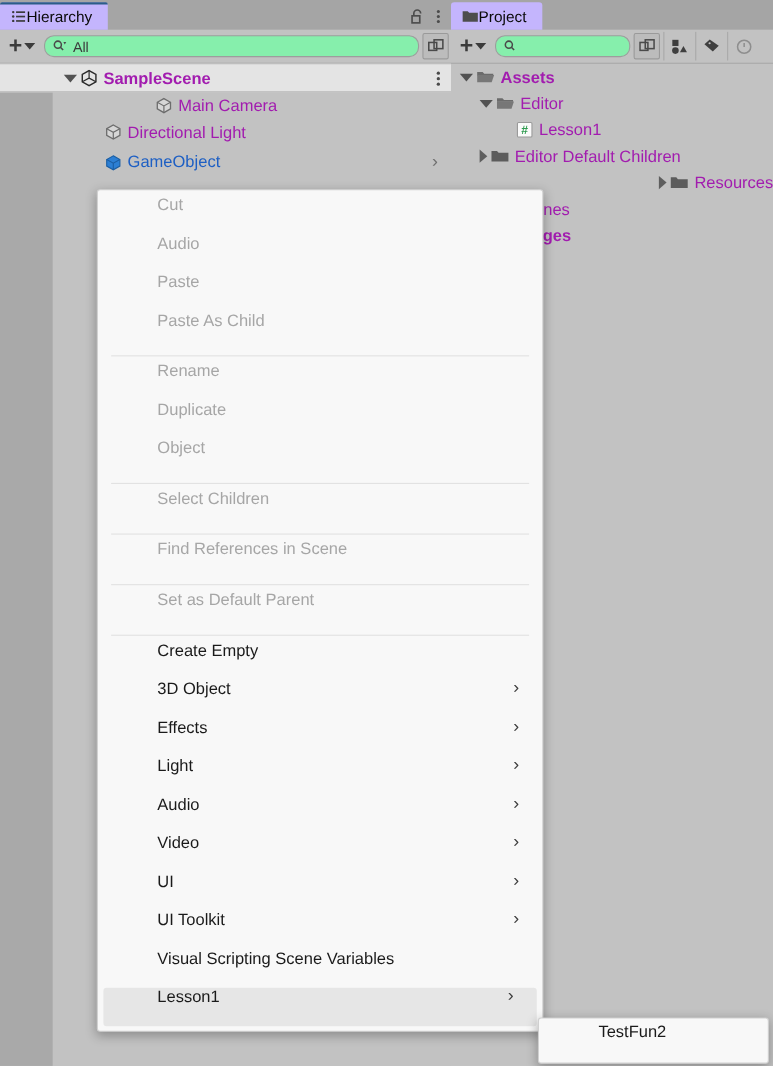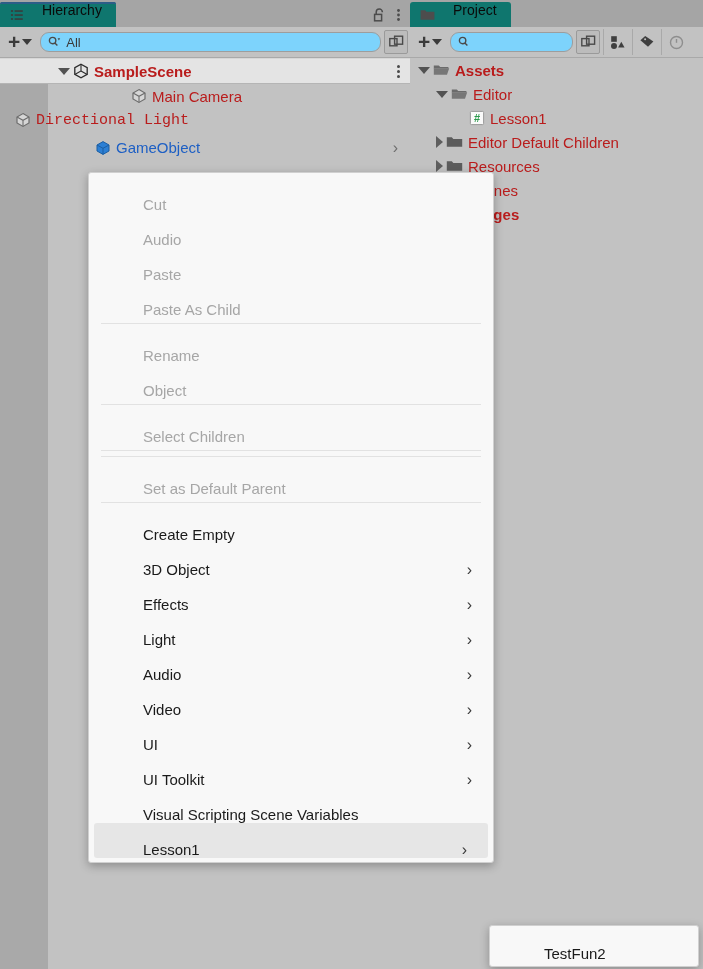--- a/index.html
+++ b/index.html
@@ -39,23 +39,24 @@
   .tabbar {
     position: relative;
     height: 27px;
     background: #a5a5a5;
     display: flex;
     align-items: flex-end;
   }
   .tab {
     height: 25px;
     display: flex;
-    gap: 18px;
+    align-items: center;
+    gap: 0;
     padding: 0 14px 0 10px;
-    background: #0f766e;
+    background: #c4b5fd;
     border-radius: 3px 3px 0 0;
     font-size: 14px;
     color: #0a0a0a;
     position: relative;
   }
   .tab.active::before {
     content: "";
     position: absolute;
     left: 0; right: 0; top: 0;
     height: 2px;
@@ -98,21 +99,21 @@
   }
   .caret-down {
     width: 0; height: 0;
     border-left: 5px solid transparent;
     border-right: 5px solid transparent;
     border-top: 6px solid #3b3b3b;
   }
   .searchfield {
     flex: 1;
     height: 18px;
-    background: #7dd3fc;
+    background: #86efac;
     border: 1px solid #9d9d9d;
     border-radius: 9px;
     display: flex;
     align-items: center;
     padding: 0 6px 0 7px;
     gap: 5px;
     min-width: 0;
   }
   .searchfield .sval {
     font-size: 13px;
@@ -138,21 +139,21 @@
   
   .tree { position: relative; }
   .row {
     height: 24px;
     display: flex;
     align-items: center;
     white-space: nowrap;
     font-size: 15px;
     position: relative;
   }
-  .row .lbl { color: #b91c1c; }
+  .row .lbl { color: #a21caf; }
   .row.scene-root {
     background: #e4e4e4;
     border-bottom: 1px solid #b5b5b5;
     border-top: 1px solid #d7d7d7;
   }
   .row.scene-root .lbl { font-weight: bold; }
   .row.bold .lbl { font-weight: bold; }
   .row.prefab .lbl { color: #1d5fc4; }
 
   .tri-down {
@@ -220,21 +221,21 @@
     border: 1px solid #d0d0d0;
     border-radius: 3px;
     box-shadow: 0 3px 10px rgba(0,0,0,0.28);
     padding: 5px 0 4px 0;
     z-index: 50;
     font-size: 15px;
   }
   .mi {
     height: 35px;
     display: flex;
-    align-items: flex-end;
+    align-items: flex-start;
     padding: 0 14px 0 54px;
     position: relative;
     color: #1a1a1a;
   }
   .mi.disabled { color: #a6a6a6; }
   .mi.highlight {
     background: #e6e6e6;
     margin: 0 5px;
     border-radius: 3px;
     padding-left: 49px;
@@ -343,31 +344,31 @@
             <path d="M8 8 L14.2 11.4" fill="none" stroke="#2b2b2b" stroke-width="1.1"></path>
           </svg>
         </span>
         <span class="lbl">SampleScene</span>
         <span class="row-kebab">
           <i></i>
           <i></i>
           <i></i>
         </span>
       </div>
-      <div class="row" style="padding-left: 116px;">
+      <div class="row" style="padding-left: 80px; margin-left: 46px;">
         <span class="tri-slot"></span>
         <span style="display: flex; align-items: center; margin-right: 5px;">
           <svg class="icon-svg" width="16" height="16" viewBox="0 0 16 16">
             <path d="M8 1.6 L14 5 L14 11 L8 14.4 L2 11 L2 5 Z" fill="#d6d6d6" stroke="#6d6d6d" stroke-width="1.2"></path>
             <path d="M2 5 L8 8.3 L14 5 M8 8.3 L8 14.4" fill="none" stroke="#6d6d6d" stroke-width="1.1"></path>
           </svg>
         </span>
         <span class="lbl">Main Camera</span>
       </div>
-      <div class="row" style=" font-family: Liberation Mono, monospace;">
+      <div class="row" style="padding-left: 80px;">
         <span class="tri-slot"></span>
         <span style="display: flex; align-items: center; margin-right: 5px;">
           <svg class="icon-svg" width="16" height="16" viewBox="0 0 16 16">
             <path d="M8 1.6 L14 5 L14 11 L8 14.4 L2 11 L2 5 Z" fill="#d6d6d6" stroke="#6d6d6d" stroke-width="1.2"></path>
             <path d="M2 5 L8 8.3 L14 5 M8 8.3 L8 14.4" fill="none" stroke="#6d6d6d" stroke-width="1.1"></path>
           </svg>
         </span>
         <span class="lbl">Directional Light</span>
       </div>
       <div class="row prefab" style="padding-left: 80px; align-items: flex-end;">
@@ -475,45 +476,45 @@
       </div>
       <div class="row" style="padding-left: 26px;">
         <span class="tri-right"></span>
         <span style="display: flex; align-items: center; margin-right: 5px;">
           <svg class="icon-svg" width="17" height="14" viewBox="0 0 17 14">
             <path d="M0.8 2.2 h5 l1.5 1.7 h8.9 v7.9 h-15.4 z" fill="#5c5c5c"></path>
           </svg>
         </span>
         <span class="lbl">Editor Default Children</span>
       </div>
+      <div class="row" style="padding-left: 26px; justify-content: flex-end;">
+        <span class="tri-right"></span>
+        <span style="display: flex; align-items: center; margin-right: 5px;">
+          <svg class="icon-svg" width="17" height="14" viewBox="0 0 17 14">
+            <path d="M0.8 2.2 h5 l1.5 1.7 h8.9 v7.9 h-15.4 z" fill="#5c5c5c"></path>
+          </svg>
+        </span>
+        <span class="lbl">Resources</span>
+      </div>
       <div class="row" style="padding-left: 26px;">
         <span class="tri-right"></span>
         <span style="display: flex; align-items: center; margin-right: 5px;">
           <svg class="icon-svg" width="17" height="14" viewBox="0 0 17 14">
             <path d="M0.8 2.2 h5 l1.5 1.7 h8.9 v7.9 h-15.4 z" fill="#5c5c5c"></path>
           </svg>
         </span>
-        <span class="lbl">Resources</span>
-      </div>
-      <div class="row" style="padding-left: 26px;">
+        <span class="lbl">Scenes</span>
+      </div>
+      <div class="row bold" style="padding-left: 8px;">
         <span class="tri-right"></span>
         <span style="display: flex; align-items: center; margin-right: 5px;">
           <svg class="icon-svg" width="17" height="14" viewBox="0 0 17 14">
             <path d="M0.8 2.2 h5 l1.5 1.7 h8.9 v7.9 h-15.4 z" fill="#5c5c5c"></path>
           </svg>
         </span>
-        <span class="lbl">Scenes</span>
-      </div>
-      <div class="row bold" style="padding-left: 8px;">
-        <span class="tri-right"></span>
-        <span style="display: flex; align-items: center; margin-right: 5px;">
-          <svg class="icon-svg" width="17" height="14" viewBox="0 0 17 14">
-            <path d="M0.8 2.2 h5 l1.5 1.7 h8.9 v7.9 h-15.4 z" fill="#5c5c5c"></path>
-          </svg>
-        </span>
         <span class="lbl">Packages</span>
       </div>
     </div>
 </div>
 
 <div id="context-menu">
     <div class="mi disabled">
       <span>Cut</span>
     </div>
     <div class="mi disabled">
@@ -523,27 +524,33 @@
       <span>Paste</span>
     </div>
     <div class="mi disabled">
       <span>Paste As Child</span>
     </div>
     <div class="msep"></div>
     <div class="mi disabled">
       <span>Rename</span>
     </div>
     <div class="mi disabled">
+      <span>Duplicate</span>
+    </div>
+    <div class="mi disabled">
       <span>Object</span>
     </div>
     <div class="msep"></div>
     <div class="mi disabled">
       <span>Select Children</span>
     </div>
     <div class="msep"></div>
+    <div class="mi disabled">
+      <span>Find References in Scene</span>
+    </div>
     <div class="msep"></div>
     <div class="mi disabled">
       <span>Set as Default Parent</span>
     </div>
     <div class="msep"></div>
     <div class="mi">
       <span>Create Empty</span>
     </div>
     <div class="mi">
       <span>3D Object</span>

